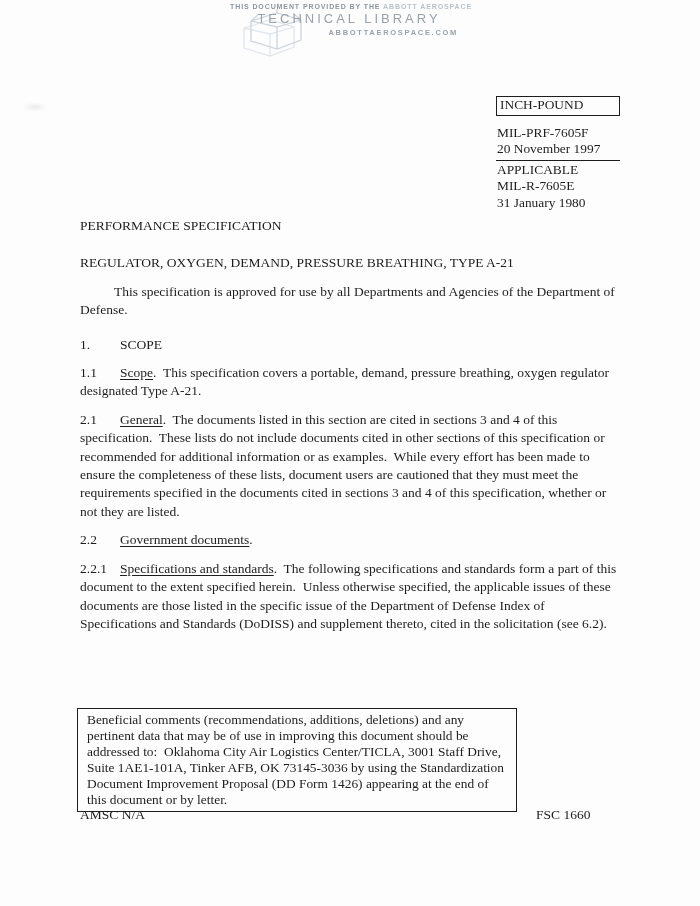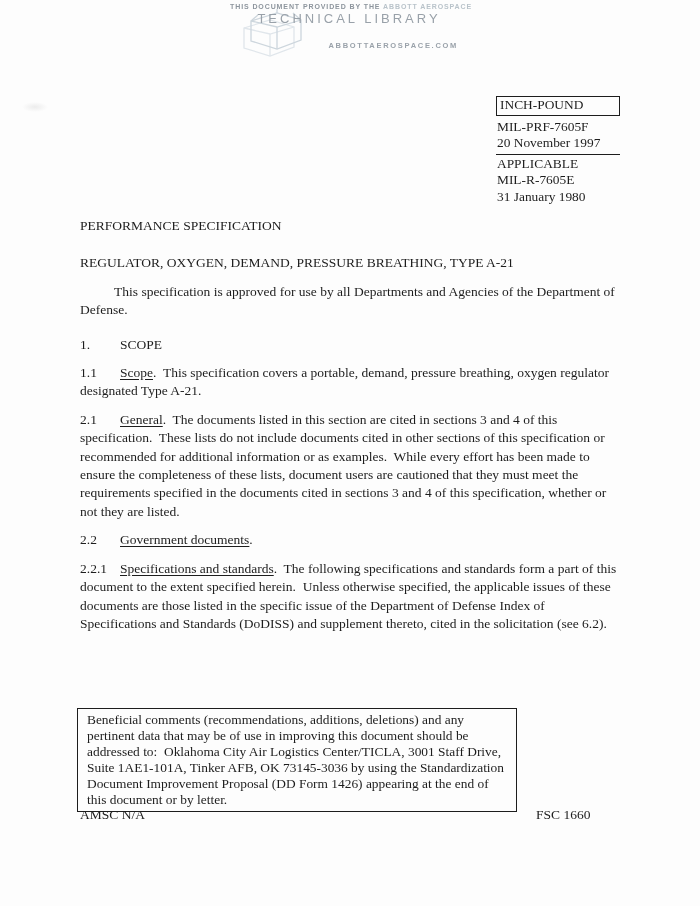--- a/index.html
+++ b/index.html
@@ -19,42 +19,42 @@
     top: 3px;
     left: 230px;
     width: 238px;
     text-align: center;
     font-family: "Liberation Sans", sans-serif;
     z-index: 2;
   }
   .brand-line1 { font-size: 7px; letter-spacing: 0.9px; color: #8d959d; white-space: nowrap; font-weight: bold; }
   .brand-line1 .brand-name { color: #b9c3ca; }
   .brand-line2 { font-size: 13px; letter-spacing: 3px; color: #99a1a9; margin-top: 1px; white-space: nowrap; }
-  .brand-line3 { font-size: 7.5px; letter-spacing: 1.7px; color: #9aa2aa; text-align: right; padding-right: 10px; margin-top: 15px; font-weight: bold; }
+  .brand-line3 { font-size: 7.5px; letter-spacing: 1.7px; color: #9aa2aa; text-align: right; padding-right: 10px; margin-top: 2px; font-weight: bold; }
   .brand-logo { position: absolute; left: 237px; top: 7px; z-index: 1; }
 
   
   .smudge {
     position: absolute; left: 22px; top: 102px; width: 26px; height: 10px;
     background: radial-gradient(ellipse at center, #ececec 0%, rgba(255,255,255,0) 70%);
   }
 
   
   .doc-id {
     position: absolute;
     left: 496px;
     top: 96px;
     width: 124px;
     font-size: 13.4px;
     line-height: 16.5px;
   }
   .inch-pound-box {
     border: 1px solid #1d1d1d;
     padding: 0 14px 1px 3px;
-    margin-bottom: 3px;
+    margin-bottom: 9px;
   }
   .doc-id-line { padding-left: 1px; }
   .doc-id-rule {
     border: none;
     border-top: 1.4px solid #1d1d1d;
     margin: 2px 0 1px 0;
   }
 
   
   .content {

